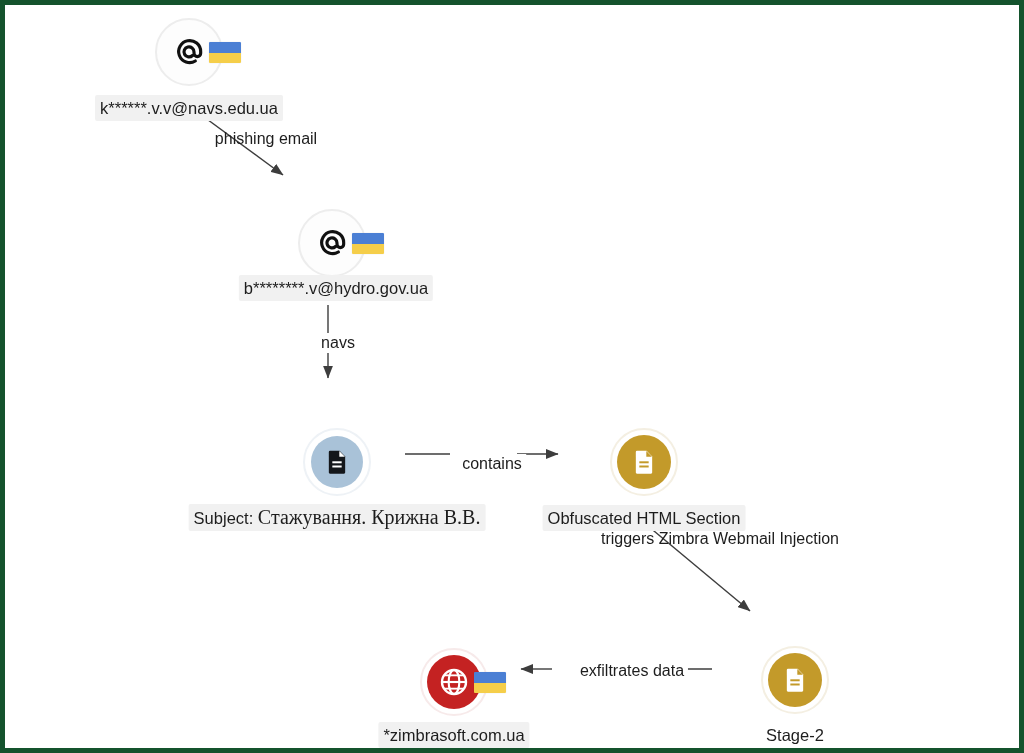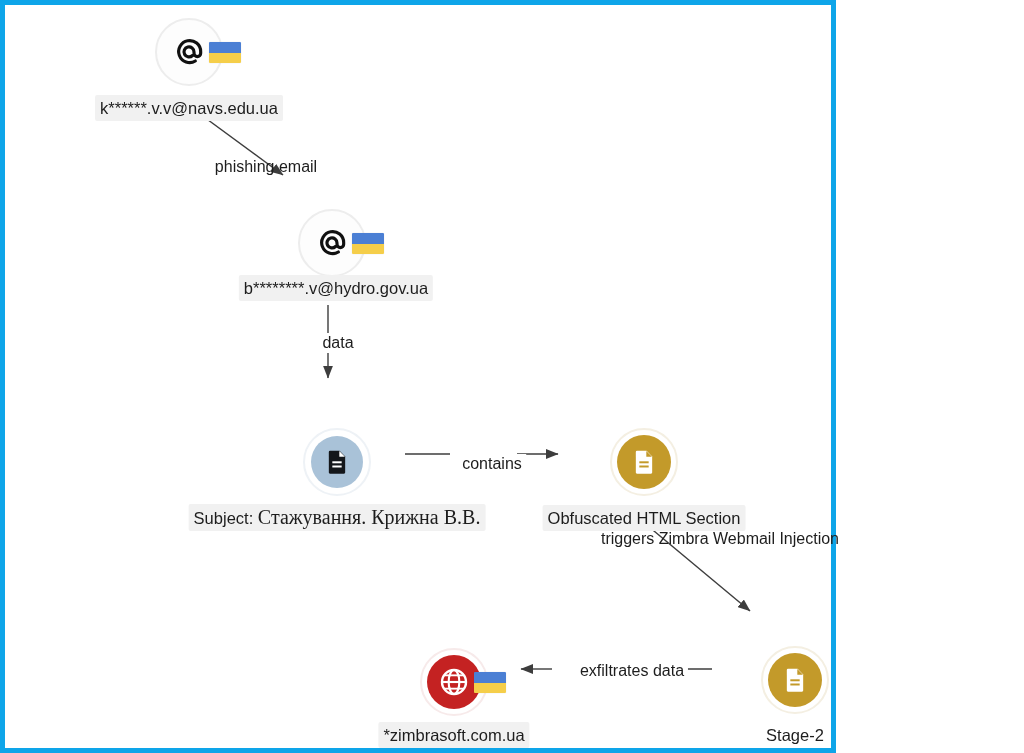--- a/index.html
+++ b/index.html
@@ -8,24 +8,24 @@
     background: #ffffff;
   }
   body {
     width: 1024px;
     height: 753px;
     overflow: hidden;
     font-family: "Liberation Sans", sans-serif;
   }
   #canvas {
     position: relative;
-    width: 836px;
+    width: 1024px;
     height: 753px;
     box-sizing: border-box;
-    border: 5px solid #0ea5e9;
+    border: 5px solid #14532d;
     background: #ffffff;
   }
   #edge-layer {
     position: absolute;
     left: 0;
     top: 0;
     width: 1014px;
     height: 743px;
     pointer-events: none;
   }
@@ -262,23 +262,23 @@
         </svg>
       </div>
     </div>
     <div class="flag">
       <div class="blue"></div>
         <div class="yellow"></div>
     </div>
   </div>
   <div class="node-label" style="left:449px; top:717px;">*zimbrasoft.com.ua</div>
 
-  <div class="edge-label transparent-bg" style="left: 261px; top: 124px; margin-top: 28px;">phishing email</div>
-
-  <div class="edge-label" style="left: 333px; top: 328px;">data</div>
+  <div class="edge-label transparent-bg" style="left: 261px; top: 124px;">phishing email</div>
+
+  <div class="edge-label" style="left: 333px; top: 328px;">navs</div>
 
   <div class="edge-label" style="left: 487px; top: 439px; margin-top: 10px;">contains</div>
 
   <div class="edge-label transparent-bg" style="left: 715px; top: 524px;">triggers Zimbra Webmail Injection</div>
 
   <div class="edge-label" style="left: 627px; top: 656px;">exfiltrates data</div>
 
 </div>
 
 </body></html>

